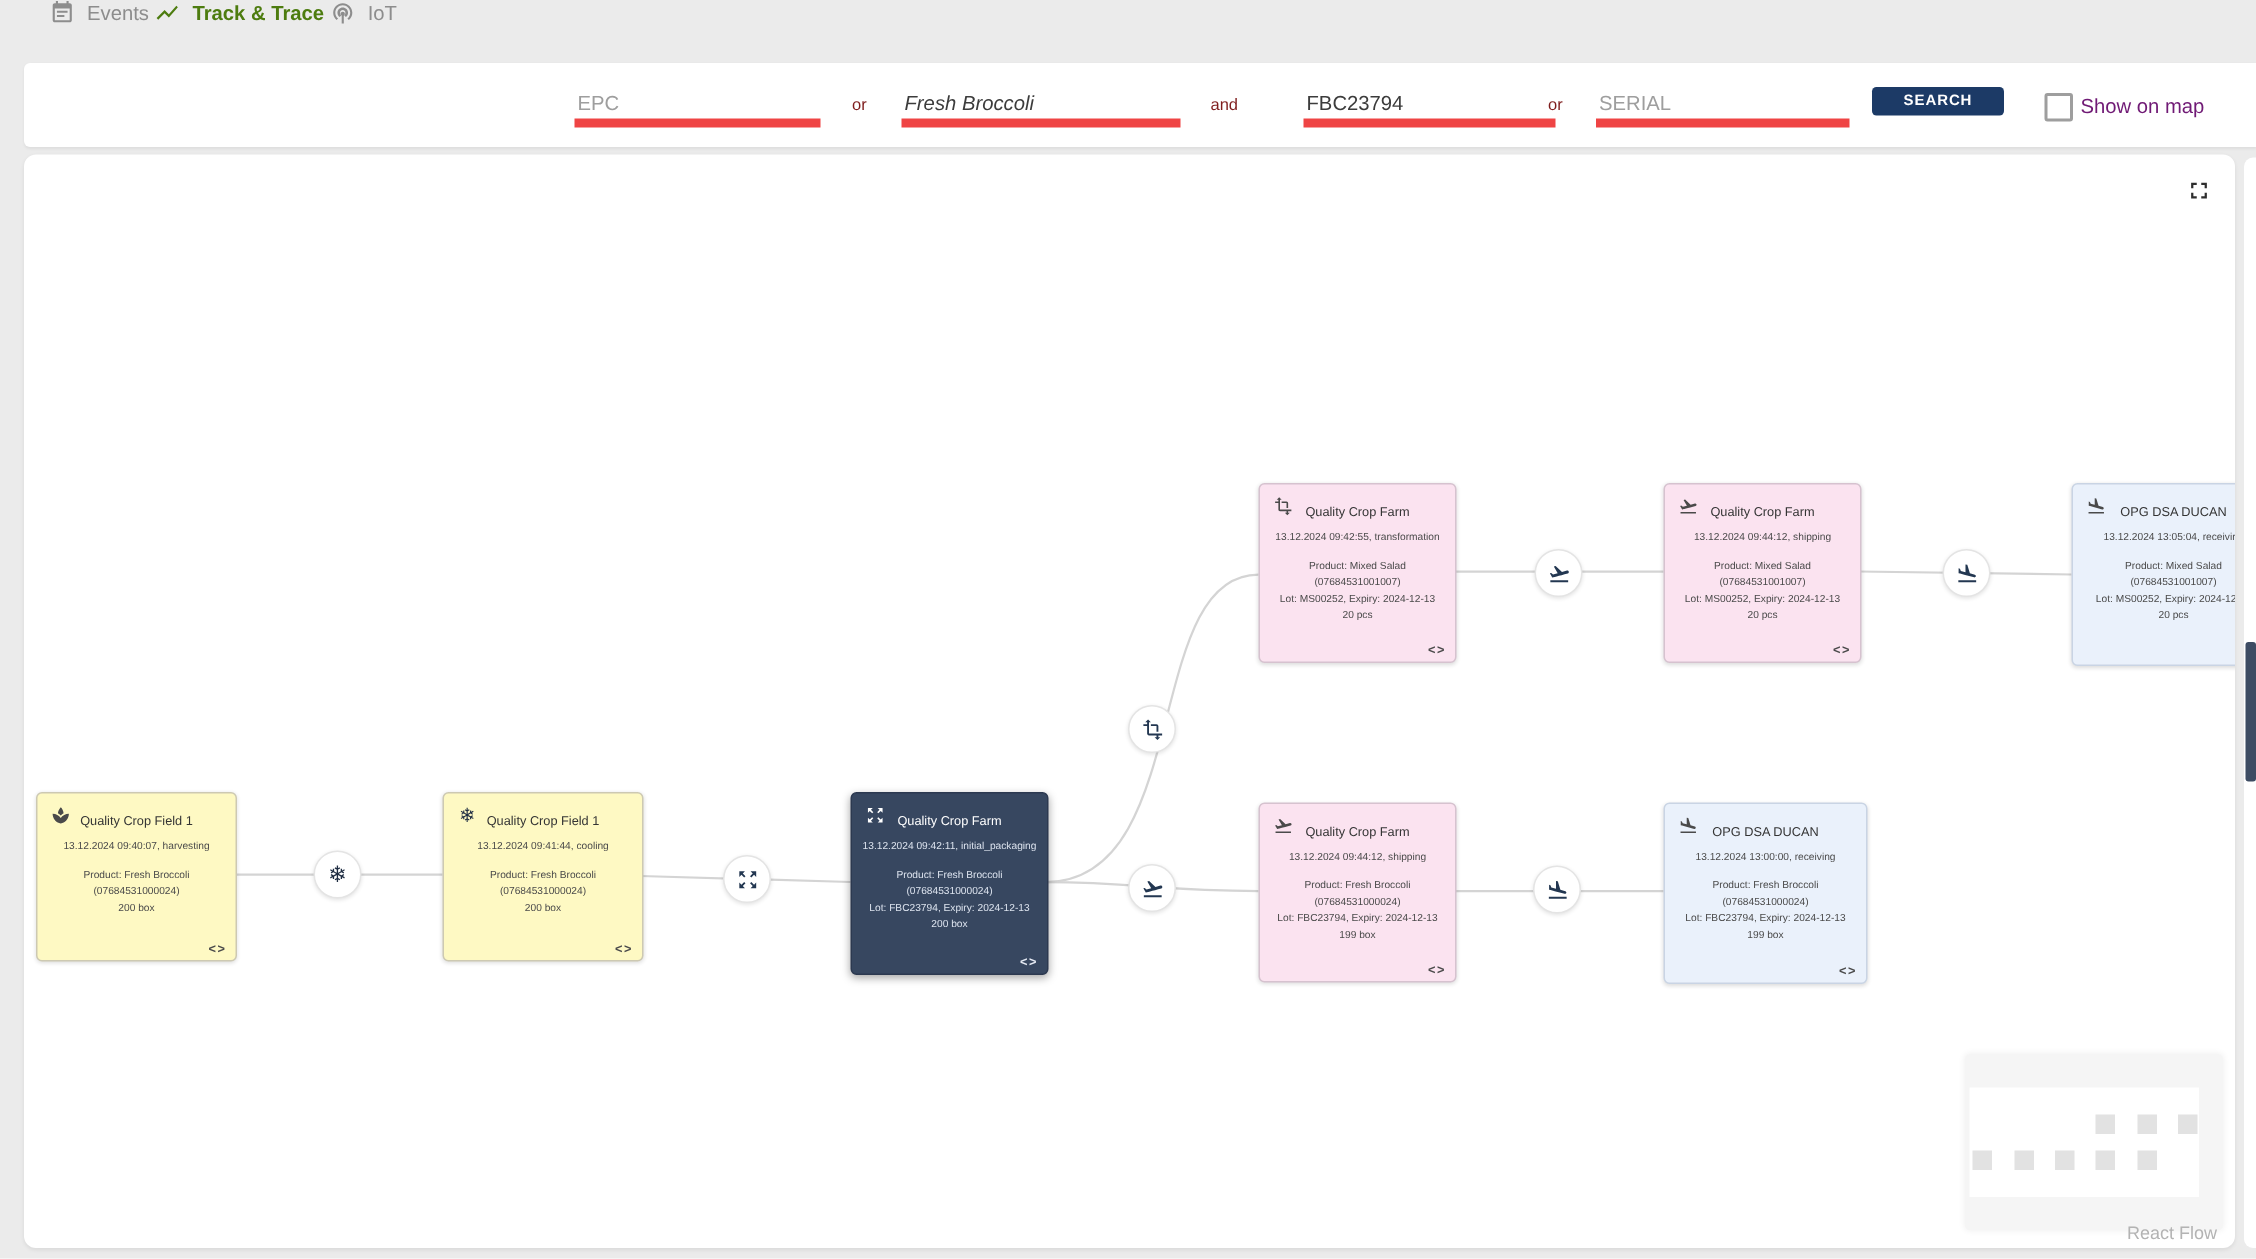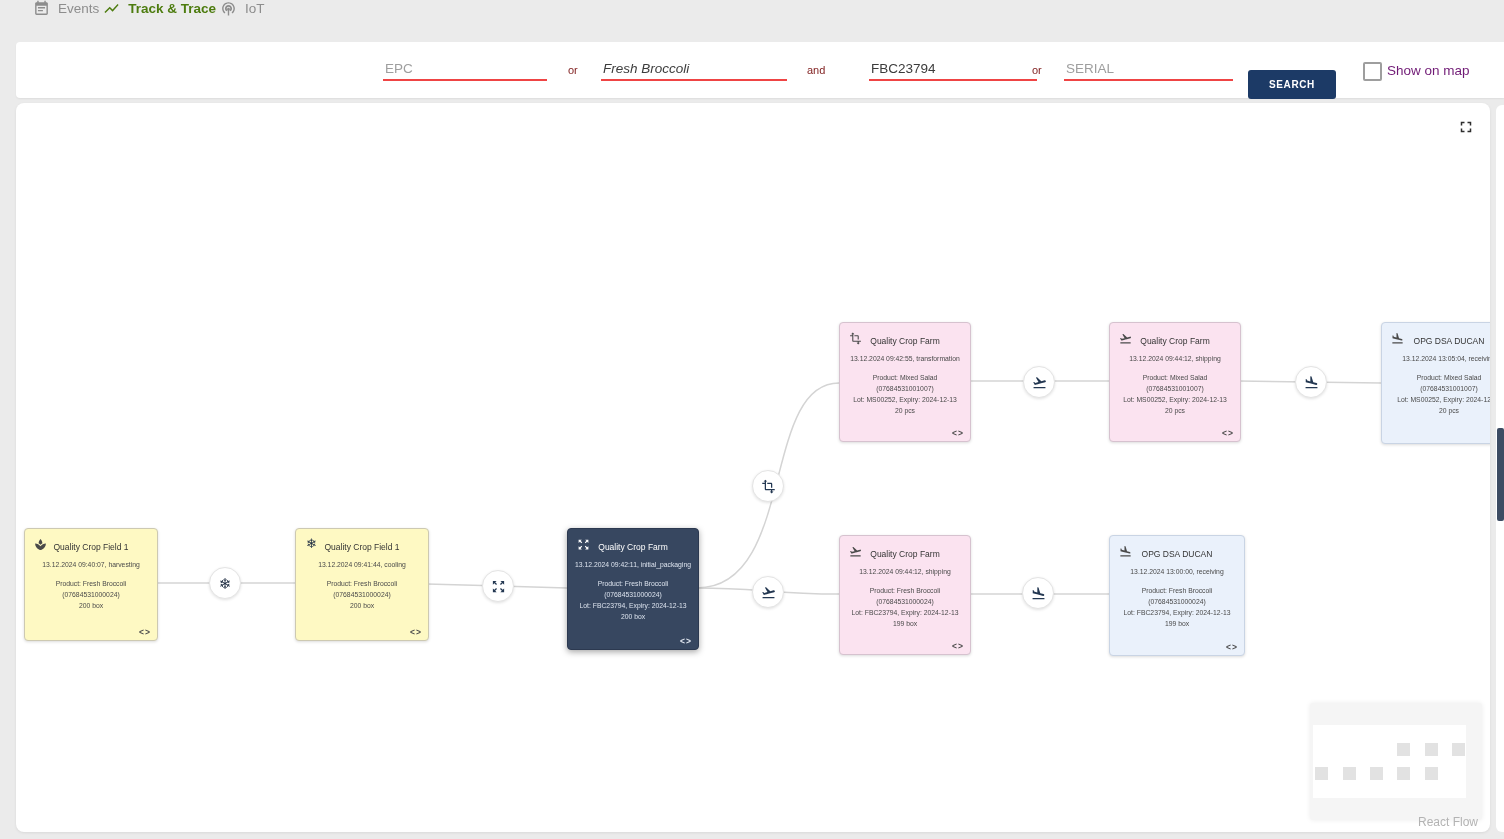--- a/index.html
+++ b/index.html
@@ -8,24 +8,24 @@
     background:#ebebeb;font-family:"Liberation Sans",sans-serif;
     -webkit-font-smoothing:antialiased;
   }
   
   .topnav{display:flex;align-items:flex-start;height:23px;padding-left:33px;gap:4px}
   .nav-item{display:flex;align-items:center;gap:8px;font-size:13.5px;color:#8d8d8d;cursor:pointer}
   .nav-item.active{color:#4d7c0f;font-weight:700}
   .nav-item svg{width:17px;height:17px}
   
   .search-card{position:absolute;left:16px;top:42px;width:1488px;height:56px;background:#fff;border-radius:4px 0 0 4px;box-shadow:0 1px 2px rgba(0,0,0,.06)}
-  .search-card .fld{position:absolute;top:16px;background:transparent;border:none;border-bottom:2px solid #ef4444;font-size:13.5px;color:#3c3c3c;padding:3px 2px;font-family:"Liberation Sans",sans-serif;outline:none}
+  .search-card .fld{position:absolute;top:16px;background:transparent;border:none;border-bottom:6px solid #ef4444;font-size:13.5px;color:#3c3c3c;padding:3px 2px;font-family:"Liberation Sans",sans-serif;outline:none}
   .search-card .fld::placeholder{color:#9e9e9e}
   .conj{position:absolute;top:22px;font-size:11px;color:#7f1d1d}
-  .search-btn{position:absolute;left:1232px;top:28px;width:88px;height:29px;background:#1c3a66;color:#fff;border:none;border-radius:3px;font-size:10px;font-weight:bold;letter-spacing:.6px;font-family:"Liberation Sans",sans-serif;cursor:pointer}
+  .search-btn{position:absolute;left:1232px;top:16px;width:88px;height:19px;background:#1c3a66;color:#fff;border:none;border-radius:3px;font-size:10px;font-weight:bold;letter-spacing:.6px;font-family:"Liberation Sans",sans-serif;cursor:pointer}
   .chk{position:absolute;left:1347px;top:20px;width:15px;height:15px;border:2px solid #9e9e9e;border-radius:2px;background:#fff;cursor:pointer}
   .chk-label{position:absolute;left:1371px;top:21px;font-size:13.5px;color:#701a75}
   
   .canvas{position:absolute;left:16px;top:103px;width:1474px;height:729px;background:#fff;border-radius:8px;overflow:hidden;box-shadow:0 1px 3px rgba(0,0,0,.08)}
   .edges{position:absolute;left:0;top:0}
   .fs-btn{position:absolute;left:1441px;top:15px;width:18px;height:18px;color:#2e2e2e;cursor:pointer}
   .fs-btn svg{width:18px;height:18px}
   
   .node{position:absolute;border-radius:4px;border:1px solid;box-shadow:0 1px 3px rgba(0,0,0,.14);text-align:center;color:#4a4a4a;cursor:pointer}
   .node-head{position:relative;display:flex;align-items:center;justify-content:center;padding-top:9px;height:17px}

